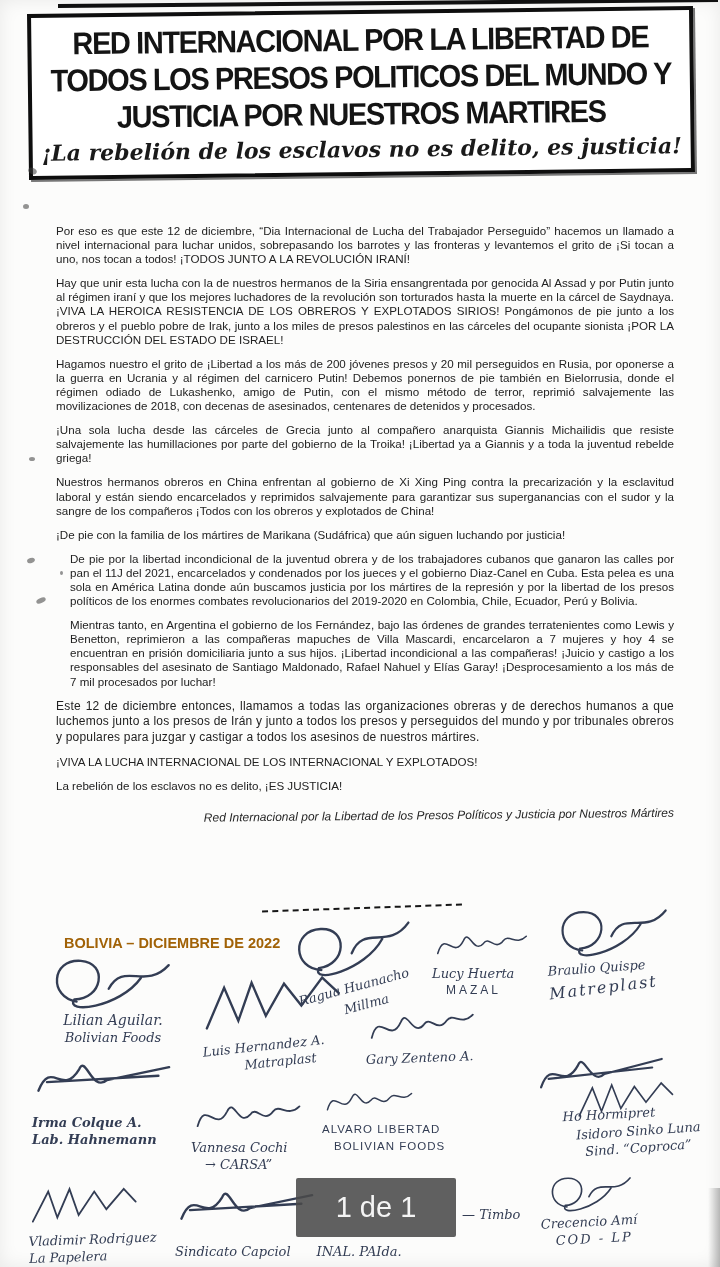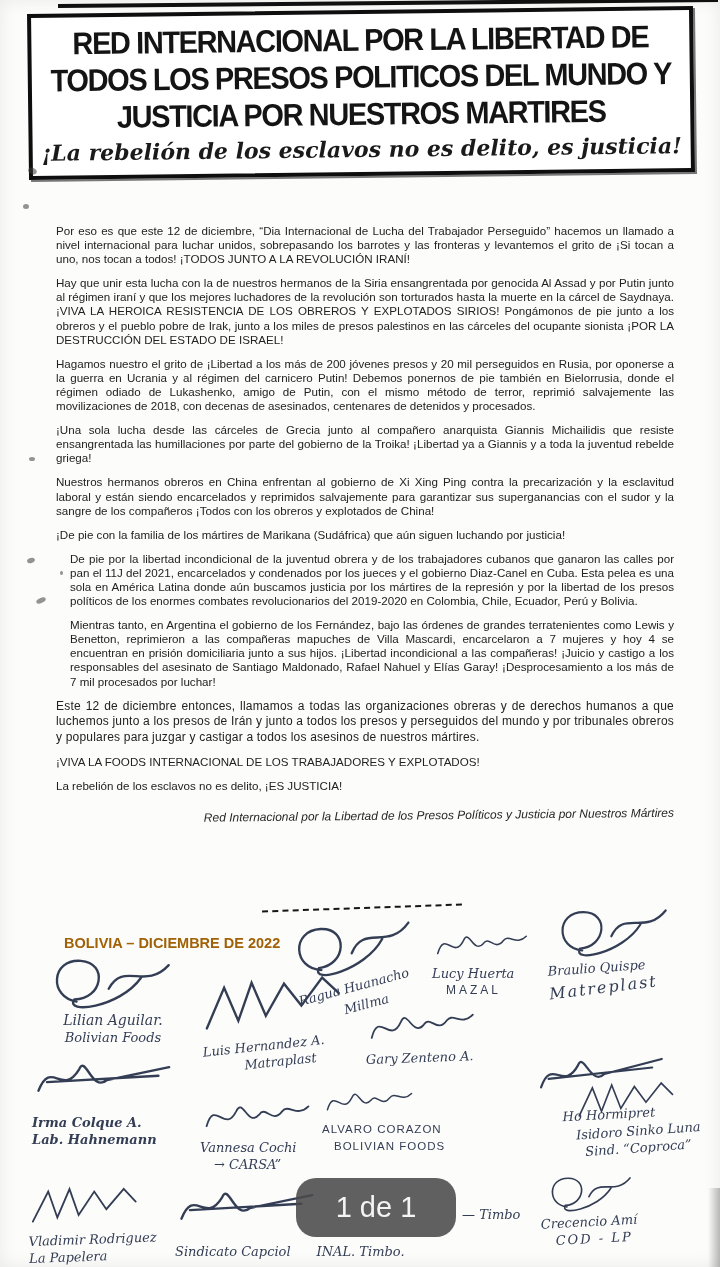--- a/index.html
+++ b/index.html
@@ -62,34 +62,34 @@
   .s5 .sig-org{margin-left:40px;}
   .s6{left:365px;top:1000px;width:115px;transform:rotate(-2deg);}
   .s7{left:535px;top:1046px;width:140px;transform:rotate(-3deg);}
   .s7 .sig-org{margin-left:26px;}
   .s8{left:322px;top:1080px;width:95px;}
   .s8 .sig-name,.s8 .sig-org{font-style:normal;font-family:"Liberation Sans",sans-serif;font-size:11.5px;letter-spacing:1px;}
   .s8 .sig-org{margin-left:12px;}
   .s9{left:575px;top:1078px;width:105px;transform:rotate(-4deg);}
   .s9 .sig-org{margin-left:8px;}
   .s10{left:32px;top:1050px;width:150px;font-weight:bold;}
-  .s11{left:200px;top:1090px;width:115px;}
+  .s11{left:191px;top:1090px;width:115px;}
   .s11 .sig-org{margin-left:14px;}
   .s12{left:28px;top:1182px;width:115px;transform:rotate(-2deg);}
   .s13{left:175px;top:1178px;width:150px;}
   .s13 .sig-labels{white-space:nowrap;}
   .s13 .sig-name,.s13 .sig-org{display:inline-block;}
   .s13 .sig-org{margin-left:26px;}
   .s14{left:462px;top:1206px;width:80px;}
   .s15{left:540px;top:1168px;width:105px;transform:rotate(-3deg);}
   .s15 .sig-org{margin-left:14px;letter-spacing:2px;}
   
   .page-indicator{
     position:absolute;left:296px;top:1178px;width:160px;height:59px;
-    background:rgba(74,74,74,.88);border-radius:20px;z-index:50;
+    background:rgba(74,74,74,.88);border-radius:2px;z-index:50;
     display:flex;align-items:center;justify-content:center;
     color:#f4f4f4;font-size:29px;font-family:"Liberation Sans",sans-serif;
   }
   
   .mark{position:absolute;background:#3c3c3c;border-radius:50%;opacity:.55;}
   .m1{left:28px;top:168px;width:9px;height:6px;transform:rotate(28deg);}
   .m2{left:23px;top:204px;width:6px;height:5px;}
   .m3{left:29px;top:457px;width:6px;height:4px;}
   .m4{left:27px;top:558px;width:8px;height:5px;transform:rotate(-18deg);}
   .m5{left:36px;top:598px;width:10px;height:5px;transform:rotate(-24deg);}
@@ -109,27 +109,27 @@
       <div>TODOS LOS PRESOS POLITICOS DEL MUNDO Y</div>
       <div>JUSTICIA POR NUESTROS MARTIRES</div>
     </div>
     <div class="banner-subtitle">¡La rebelión de los esclavos no es delito, es justicia!</div>
   </div>
 
   <div class="body-text" id="paragraphs">
       <p class="para"><span>Por eso es que este </span><span class="b">12 de diciembre, “Dia Internacional de Lucha del Trabajador Perseguido” hacemos un llamado a nivel internacional </span><span>para luchar unidos, sobrepasando los barrotes y las fronteras y levantemos el grito de ¡Si tocan a uno, nos tocan a todos! ¡TODOS JUNTO A LA REVOLUCIÓN IRANÍ!</span></p>
       <p class="para"><span>Hay que unir esta lucha con la de nuestros hermanos de la Siria ensangrentada por genocida Al Assad y por Putin junto al régimen iraní y que los mejores luchadores de la revolución son torturados hasta la muerte en la cárcel de Saydnaya. ¡VIVA LA HEROICA RESISTENCIA DE LOS OBREROS Y EXPLOTADOS SIRIOS! Pongámonos de pie junto a los obreros y el pueblo pobre de Irak, junto a los miles de presos palestinos en las cárceles del ocupante sionista ¡POR LA DESTRUCCIÓN DEL ESTADO DE ISRAEL!</span></p>
       <p class="para"><span>Hagamos nuestro el grito de ¡Libertad a los más de 200 jóvenes presos y 20 mil perseguidos en Rusia, por oponerse a la guerra en Ucrania y al régimen del carnicero Putin! Debemos ponernos de pie también en Bielorrusia, donde el régimen odiado de Lukashenko, amigo de Putin, con el mismo método de terror, reprimió salvajemente las movilizaciones de 2018, con decenas de asesinados, centenares de detenidos y procesados.</span></p>
-      <p class="para"><span>¡Una sola lucha desde las cárceles de Grecia junto al compañero anarquista Giannis Michailidis que resiste ensangrentada las humillaciones por parte del gobierno de la Troika! ¡Libertad ya a Giannis y a toda la juventud rebelde griega!</span></p>
+      <p class="para"><span>¡Una sola lucha desde las cárceles de Grecia junto al compañero anarquista Giannis Michailidis que resiste salvajemente las humillaciones por parte del gobierno de la Troika! ¡Libertad ya a Giannis y a toda la juventud rebelde griega!</span></p>
       <p class="para"><span>Nuestros hermanos obreros en China enfrentan al gobierno de Xi Xing Ping contra la precarización y la esclavitud laboral y están siendo encarcelados y reprimidos salvajemente para garantizar sus superganancias con el sudor y la sangre de los compañeros ¡Todos con los obreros y explotados de China!</span></p>
       <p class="para"><span>¡De pie con la familia de los mártires de Marikana (Sudáfrica) que aún siguen luchando por justicia!</span></p>
       <p class="para"><span>De pie por la libertad incondicional de la juventud obrera y de los trabajadores cubanos que ganaron las calles por pan el 11J del 2021, encarcelados y condenados por los jueces y el gobierno Diaz-Canel en Cuba. Esta pelea es una sola en América Latina donde aún buscamos justicia por los mártires de la represión y por la libertad de los presos políticos de los enormes combates revolucionarios del 2019-2020 en Colombia, Chile, Ecuador, Perú y Bolivia.</span></p>
       <p class="para"><span>Mientras tanto, en Argentina el gobierno de los Fernández, bajo las órdenes de grandes terratenientes como Lewis y Benetton, reprimieron a las compañeras mapuches de Villa Mascardi, encarcelaron a 7 mujeres y hoy 4 se encuentran en prisión domiciliaria junto a sus hijos. ¡Libertad incondicional a las compañeras! ¡Juicio y castigo a los responsables del asesinato de Santiago Maldonado, Rafael Nahuel y Elías Garay! ¡Desprocesamiento a los más de 7 mil procesados por luchar!</span></p>
       <p class="para"><span class="b">Este 12 de diciembre entonces, llamamos a todas las organizaciones obreras y de derechos humanos a que luchemos junto a los presos de Irán y junto a todos los presos y perseguidos del mundo y por tribunales obreros y populares para juzgar y castigar a todos los asesinos de nuestros mártires.</span></p>
-      <p class="para"><span class="b">¡VIVA LA FOODS INTERNACIONAL DE LOS TRABAJADORES Y EXPLOTADOS!</span></p>
+      <p class="para"><span class="b">¡VIVA LA LUCHA INTERNACIONAL DE LOS INTERNACIONAL Y EXPLOTADOS!</span></p>
       <p class="para"><span class="b">La rebelión de los esclavos no es delito, ¡ES JUSTICIA!</span></p>
       <div class="signoff">Red Internacional por la Libertad de los Presos Políticos y Justicia por Nuestros Mártires</div>
     </div>
 
   <div class="dashed-line"></div>
   <div class="adhesion-head">
     <div>BOLIVIA – DICIEMBRE DE 2022</div>
   </div>
 
   <div id="signatures">
@@ -192,21 +192,21 @@
         </svg>
         <div class="sig-labels">
           <div class="sig-org">Ho Hormipret</div>
         </div>
       </div>
       <div class="sig s8">
         <svg viewBox="0 0 140 60" width="100%">
           <path d="M8,44 C18,10 30,54 44,26 C52,8 58,46 72,30 C80,18 88,42 100,26 C108,16 118,34 132,20" fill="none" stroke="#333d54" stroke-width="2.2" stroke-linecap="round"></path>
         </svg>
         <div class="sig-labels">
-          <div class="sig-name">ALVARO CORAZON</div>
+          <div class="sig-name">ALVARO LIBERTAD</div>
           <div class="sig-org">BOLIVIAN FOODS</div>
         </div>
       </div>
       <div class="sig s9">
         <svg viewBox="0 0 140 60" width="100%">
           <path d="M6,46 L26,10 L36,42 L52,8 L62,40 L82,12 L96,34 L118,10 L132,26" fill="none" stroke="#333d54" stroke-width="2.2" stroke-linecap="round"></path>
         </svg>
         <div class="sig-labels">
           <div class="sig-name">Isidoro Sinko Luna</div>
           <div class="sig-org">Sind. “Coproca”</div>
@@ -236,21 +236,21 @@
         </svg>
         <div class="sig-labels">
           <div class="sig-name">Vladimir Rodriguez</div>
           <div class="sig-org">La Papelera</div>
         </div>
       </div>
       <div class="sig s13">
         <svg viewBox="0 0 140 60" width="100%">
           <path d="M6,38 C18,8 28,44 44,18 C50,4 56,40 70,28 L128,16 M14,30 L118,24" fill="none" stroke="#333d54" stroke-width="2.2" stroke-linecap="round"></path>
         </svg>
-        <div class="sig-labels"><div class="sig-name">Sindicato Capciol</div><div class="sig-org">INAL. Timbo.</div></div>
+        <div class="sig-labels"><div class="sig-name">Sindicato Capciol</div><div class="sig-org">INAL. PAIda.</div></div>
       </div>
       <div class="sig s14">
         <div class="sig-labels">
           <div class="sig-name">— Timbo</div>
         </div>
       </div>
       <div class="sig s15">
         <svg viewBox="0 0 140 60" width="100%">
           <path d="M36,50 C10,46 12,10 40,12 C66,14 60,48 34,48 C24,62 76,56 96,28 M66,38 C80,12 100,40 122,16" fill="none" stroke="#333d54" stroke-width="2.2" stroke-linecap="round"></path>
         </svg>

